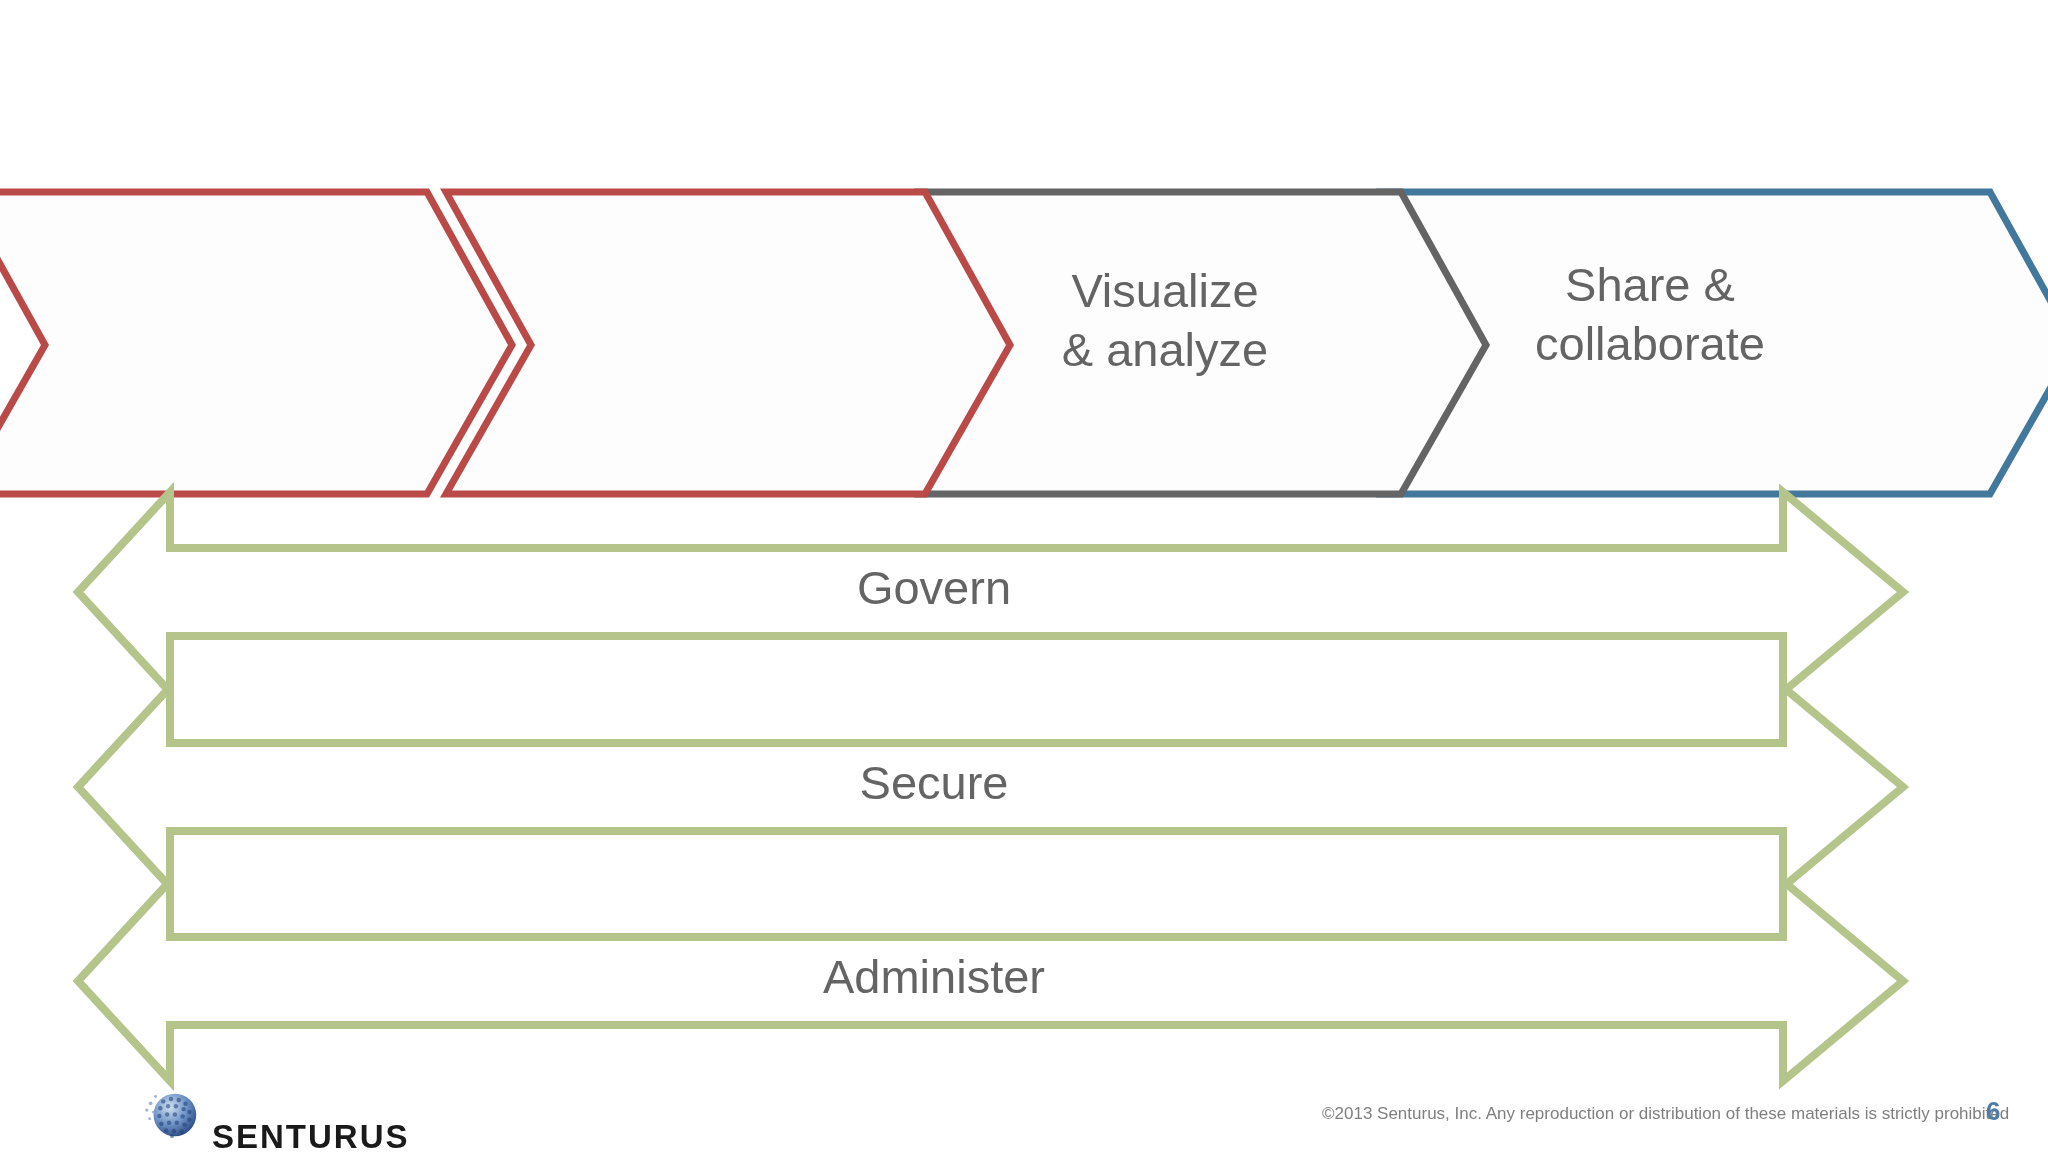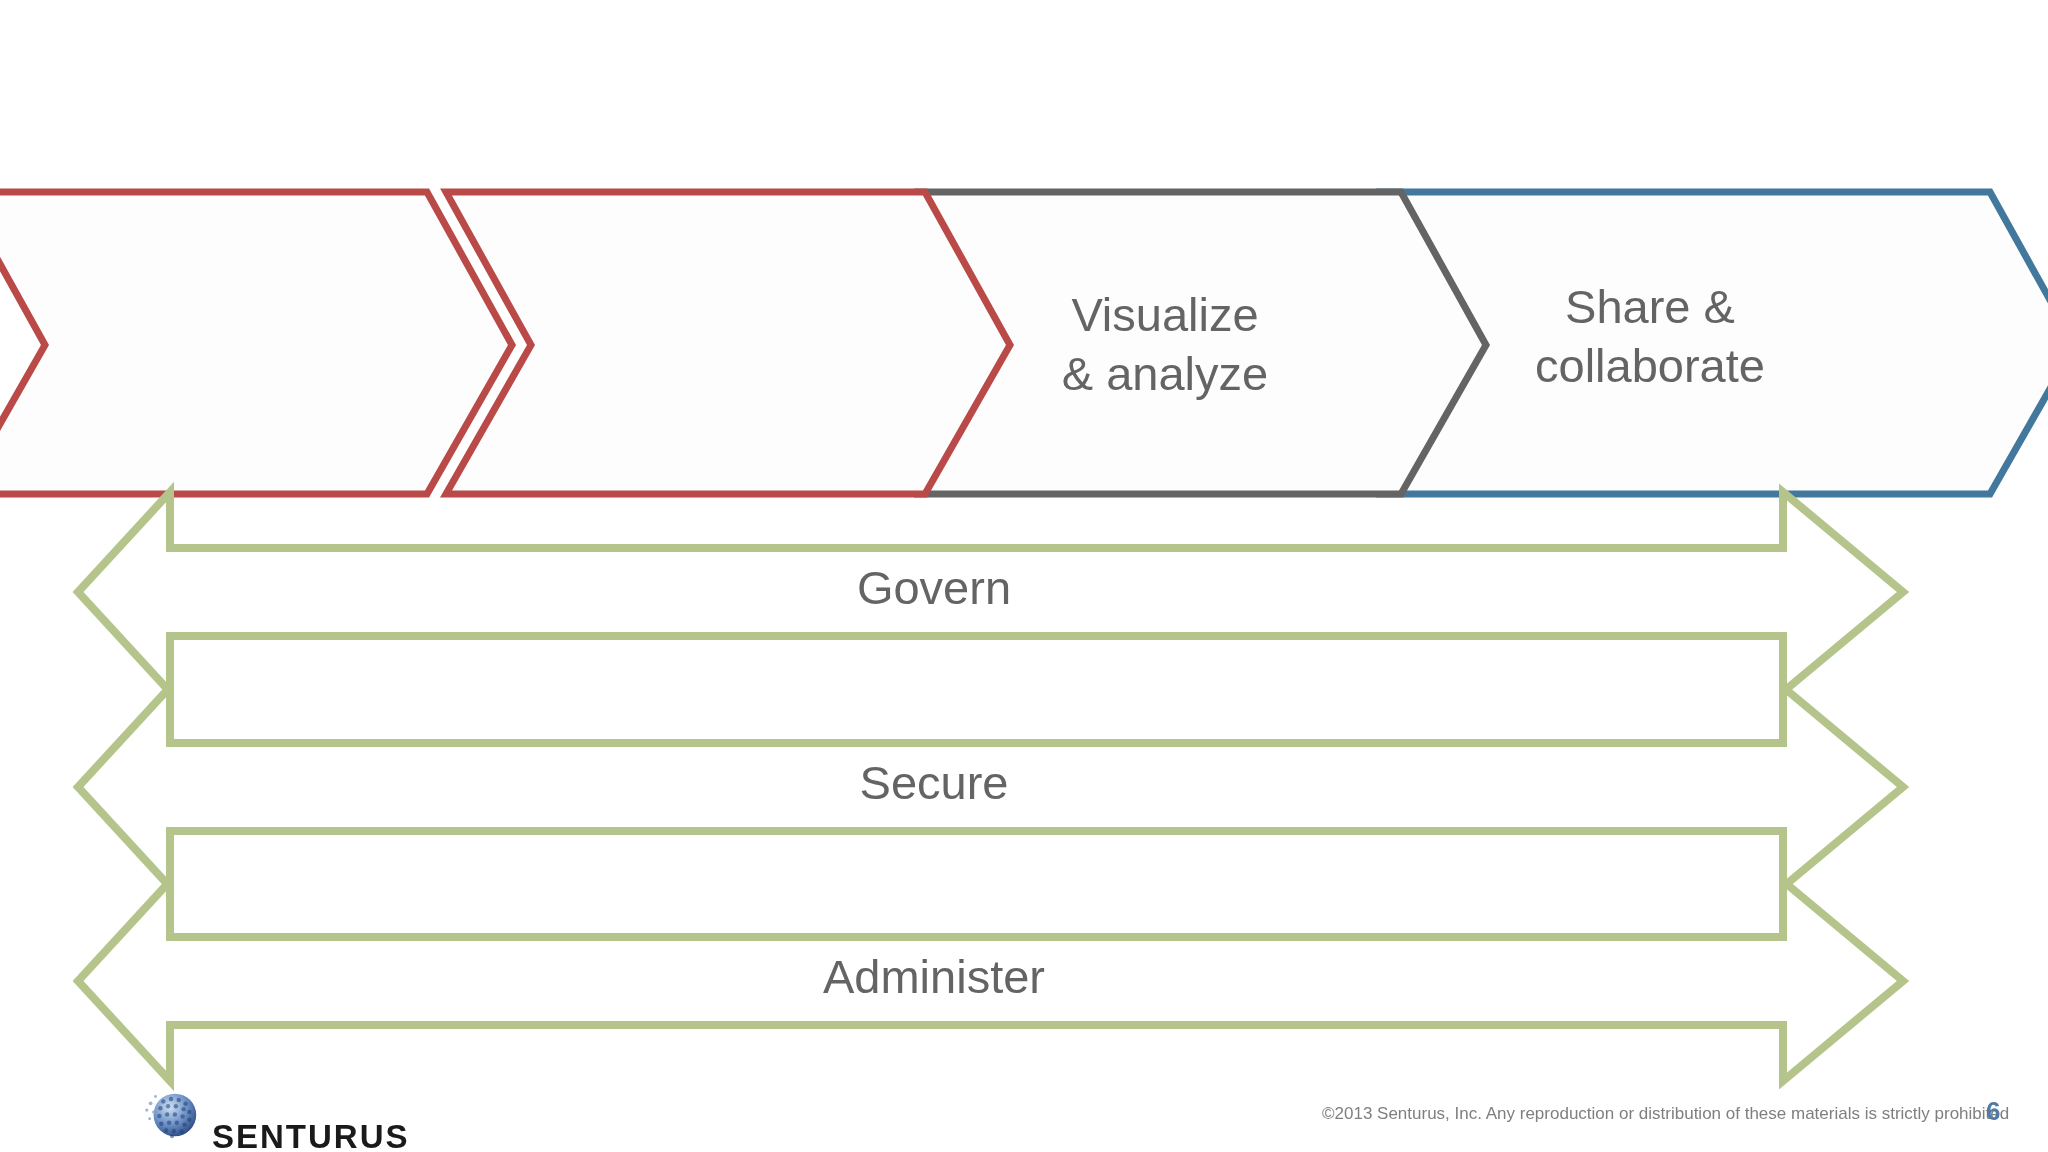--- a/index.html
+++ b/index.html
@@ -50,22 +50,22 @@
     position: absolute;
     color: #646464;
     font-size: 47px;
     line-height: 1.25;
     text-align: center;
     white-space: pre-line;
     pointer-events: none;
   }
   #chev-label-0 { left: 150px;  top: 304px; width: 260px; }
   #chev-label-1 { left: 520px;  top: 264px; width: 300px; }
-  #chev-label-2 { left: 1015px; top: 262px; width: 300px; margin-top: 24px; }
-  #chev-label-3 { left: 1490px; top: 278px; width: 320px; }
+  #chev-label-2 { left: 1015px; top: 262px; width: 300px; }
+  #chev-label-3 { left: 1490px; top: 256px; width: 320px; }
 
   
   .band-label {
     position: absolute;
     width: 2048px;
     left: -90px;
     text-align: center;
     color: #646464;
     font-size: 47px;
     pointer-events: none;

